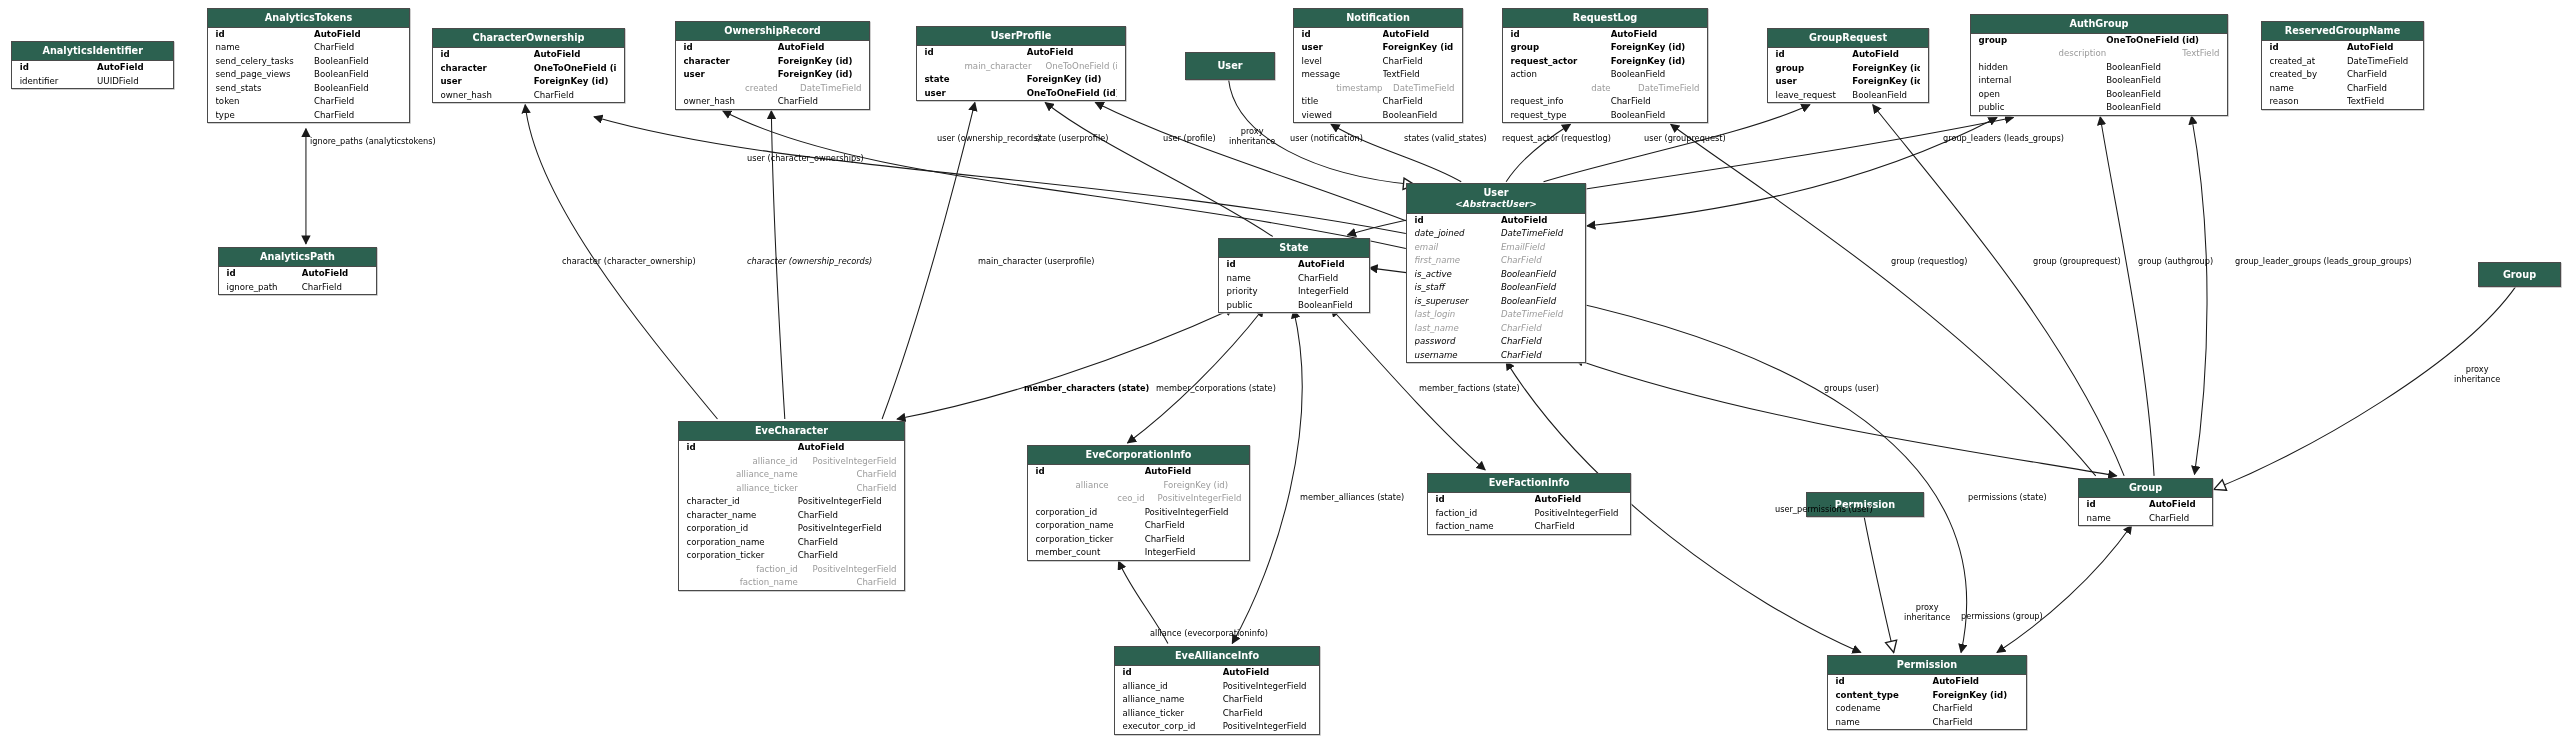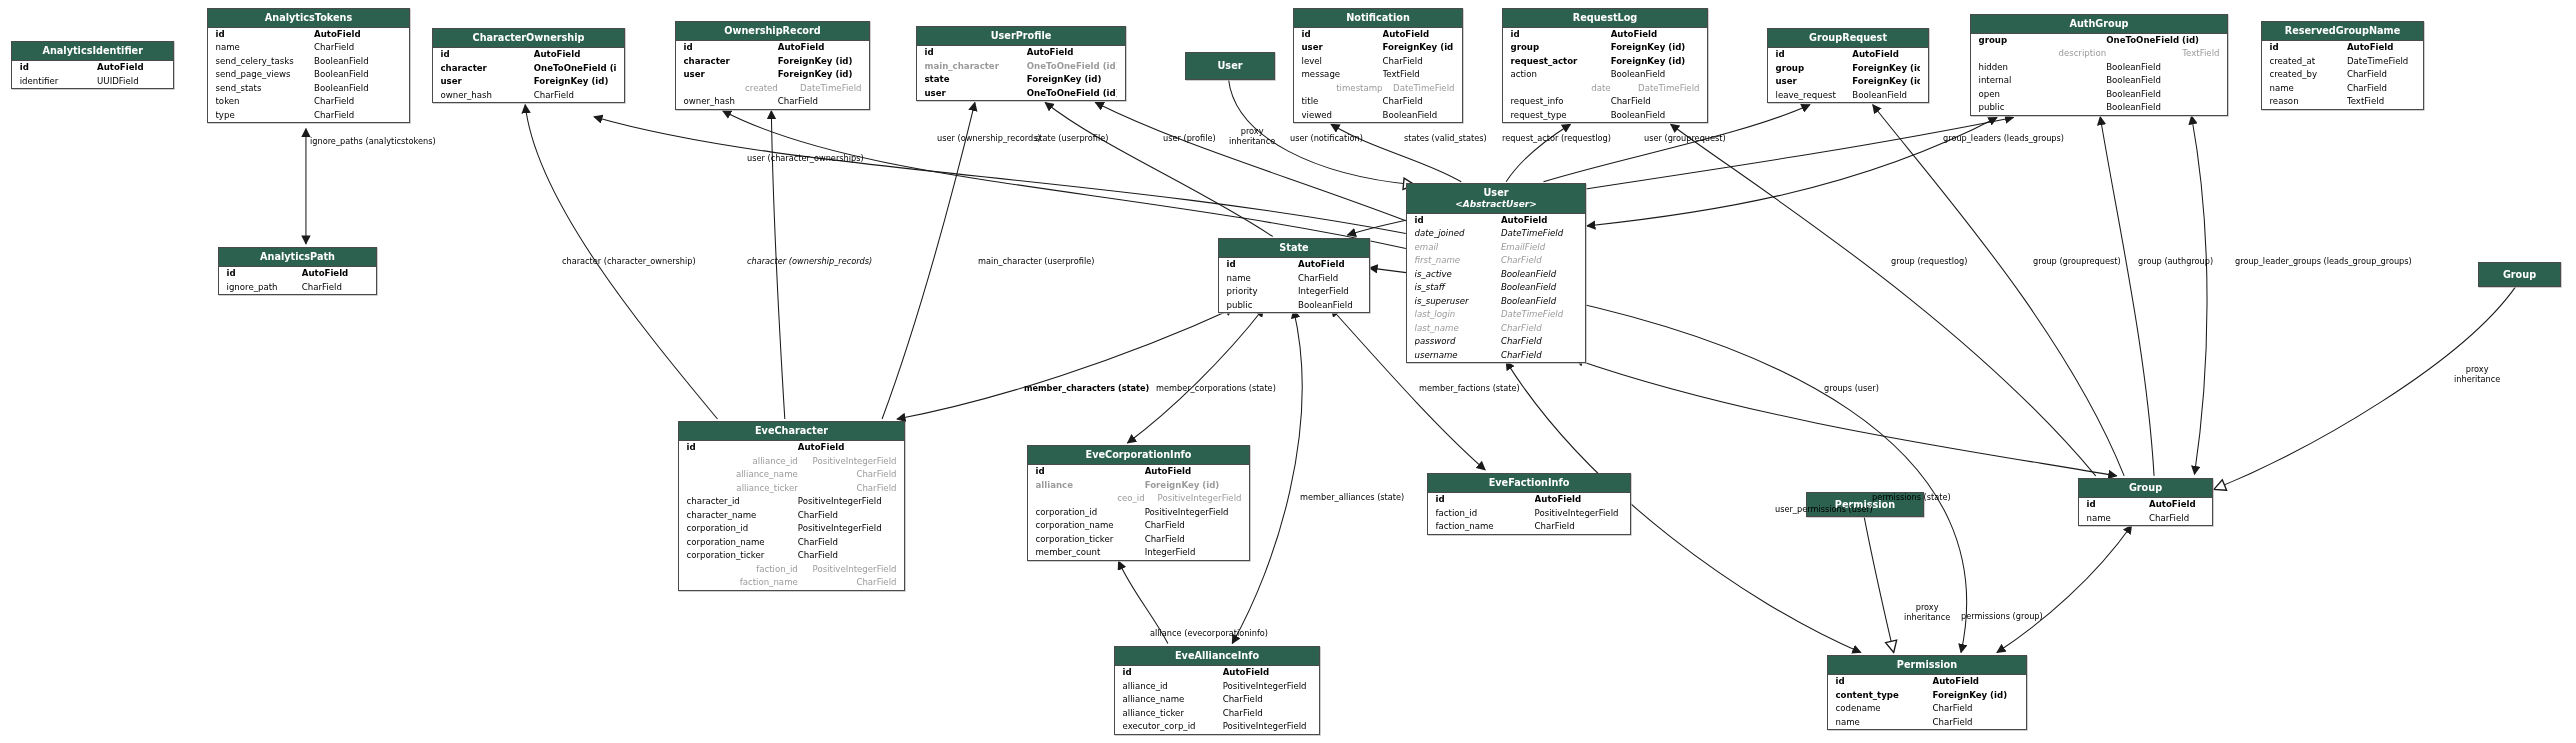--- a/index.html
+++ b/index.html
@@ -12,21 +12,21 @@
   .ehead{background:var(--hdr,#2c6150);color:#ffffff;text-align:center;
          padding:3px 4.5px;border-bottom:1.5px solid #4a4a4a;}
   .ename{font-weight:bold;font-size:9.7px;line-height:12px;}
   .esub{font-weight:bold;font-style:italic;font-size:9px;line-height:10.5px;}
   .frow{display:flex;height:13.5px;line-height:13.5px;font-size:8.6px;padding:0 7.5px;}
   .fname{width:53%;white-space:nowrap;overflow:hidden;}
   .ftype{width:47%;white-space:nowrap;overflow:hidden;}
   .frow.k{font-weight:bold;color:#000;}
   .frow.n{color:#000;}
   .frow.m{color:#9b9b9b;text-align:right;}
-  .frow.km{font-weight:bold;color:#9b9b9b;}
+  .frow.km{font-weight:normal;color:#9b9b9b;margin-left:40px;}
   .frow.i{font-style:italic;color:#000;}
   .frow.im{font-style:italic;color:#9b9b9b;}
   .proxy{position:absolute;background:var(--hdr,#2c6150);color:#ffffff;
          border:1.5px solid #4a4a4a;box-shadow:0.7px 0.7px 0 #b9b9b9;
          display:flex;align-items:center;justify-content:center;
          font-weight:bold;font-size:9.7px;}
   .edge-label{position:absolute;font-size:8.2px;line-height:9.7px;color:#000;
               white-space:pre-line;text-align:center;}
 </style>
 </head>
@@ -595,21 +595,21 @@
       <div class="edge-label" style="left: 562px; top: 257px;">character (character_ownership)</div>
       <div class="edge-label" style="left: 747px; top: 257px; font-style: italic;">character (ownership_records)</div>
       <div class="edge-label" style="left: 978px; top: 257px;">main_character (userprofile)</div>
       <div class="edge-label" style="left: 1024px; top: 384px; font-weight: bold;">member_characters (state)</div>
       <div class="edge-label" style="left: 1156px; top: 384px;">member_corporations (state)</div>
       <div class="edge-label" style="left: 1419px; top: 384px;">member_factions (state)</div>
       <div class="edge-label" style="left: 1300px; top: 493px;">member_alliances (state)</div>
       <div class="edge-label" style="left: 1150px; top: 629px; text-align: right;">alliance (evecorporationinfo)</div>
       <div class="edge-label" style="left: 1824px; top: 384px;">groups (user)</div>
       <div class="edge-label" style="left: 1775px; top: 493px; margin-top: 12px;">user_permissions (user)</div>
-      <div class="edge-label" style="left: 1872px; top: 493px;">permissions (state)</div>
+      <div class="edge-label" style="left: 1968px; top: 493px;">permissions (state)</div>
       <div class="edge-label" style="left: 1961px; top: 612px; text-align: center;">permissions (group)</div>
       <div class="edge-label" style="left: 1904px; top: 603px;">proxy
 inheritance</div>
       <div class="edge-label" style="left: 2454px; top: 365px;">proxy
 inheritance</div>
     </div>
 </div>
 
 
 </body></html>

